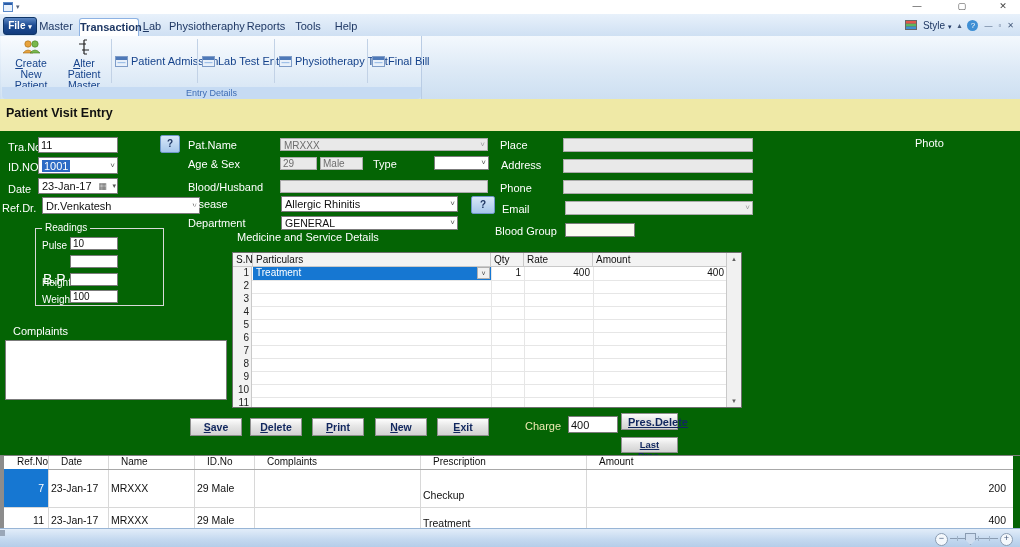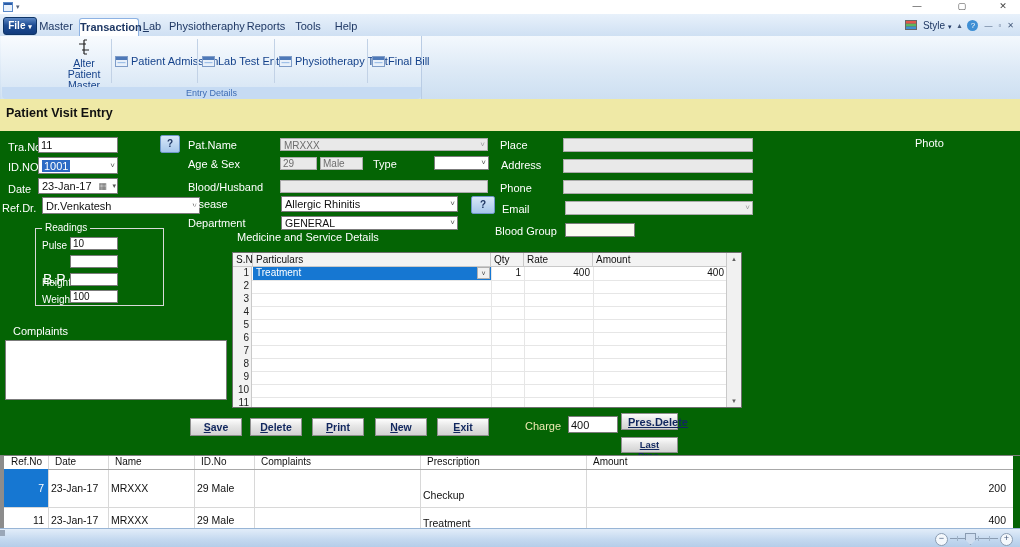--- a/index.html
+++ b/index.html
@@ -48,21 +48,21 @@
   .gcell{position:absolute;top:0;height:13px;font-size:10px;color:#111;box-sizing:border-box;}
   .scrollv{position:absolute;right:0;top:0;width:15px;height:154px;background:#f1f1f1;border-left:1px solid #c9c9c9;box-sizing:border-box;}
   .scrollv .sarr{position:absolute;left:0;width:14px;text-align:center;font-size:6px;color:#606060;}
   
   .btn{position:absolute;background:linear-gradient(#fdfdfd,#e6e6e6 45%,#d2d2d2);border:1px solid #8e8e8e;font-size:10.5px;color:#10265e;font-weight:bold;text-align:center;box-sizing:border-box;display:block;}
   .ulall{text-decoration:underline;}
   
   .hist{position:absolute;left:0;top:455px;width:1020px;height:73px;background:#046404;border-top:1px solid #7f7f7f;box-sizing:border-box;}
   .histwhite{position:absolute;left:4px;top:0;width:1009px;height:73px;background:#fff;}
   .hgut{position:absolute;left:0;top:0;width:4px;height:73px;background:#8c8c8c;}
-  .hh{position:absolute;top:0;height:13px;font-size:10px;color:#111;padding:0 0 0 7px;box-sizing:border-box;}
+  .hh{position:absolute;top:0;height:13px;font-size:10px;color:#111;padding:0 0 0 13px;box-sizing:border-box;}
   .hvline{position:absolute;top:0;height:73px;width:1px;background:#d8d8d8;}
   .hcell{position:absolute;font-size:10.5px;color:#111;white-space:nowrap;}
   
   .status{position:absolute;left:0;top:528px;width:1020px;height:19px;background:linear-gradient(#e2edf9,#c3d8ef 60%,#b5cde9);border-top:1px solid #98b5d6;box-sizing:border-box;}
   .zbtn{position:absolute;top:4px;width:11px;height:11px;border:1px solid #8a9cb2;border-radius:50%;background:#f4f8fc;color:#44597a;font-size:9px;line-height:9px;text-align:center;}
   .ztrack{position:absolute;top:9px;height:1px;background:#8a9cb2;}
   .ztick{position:absolute;top:7px;width:1px;height:5px;background:#9fb3c9;}
   .zmark{position:absolute;top:4px;width:9px;height:10px;background:#cfdef0;border:1px solid #8a9cb2;clip-path:polygon(0 0,100% 0,100% 55%,50% 100%,0 55%);}
 </style>
 </head>
@@ -102,20 +102,30 @@
       <span style="font-size:8px;color:#44597a">▴</span>
       <span style="width:11px;height:11px;border-radius:50%;background:#3f8fd4;color:#fff;font-size:8px;text-align:center;line-height:11px">?</span>
       <span style="font-size:8px;color:#44597a">—</span>
       <span style="font-size:8px;color:#44597a">▫</span>
       <span style="font-size:8px;color:#44597a">✕</span>
     </div>
   </div>
 
   <div class="ribbon">
     <div class="rgroup">
+      <div class="bigbtn" style="left:4px;width:52px">
+        <svg width="22" height="17" style="margin-top:1px">
+          <circle cx="8" cy="5" r="3.2" fill="#e8a33d" stroke="#a06a14" stroke-width="0.6"></circle>
+          <path d="M3 14 q5 -6 10 0 z" fill="#e8a33d" stroke="#a06a14" stroke-width="0.6"></path>
+          <circle cx="15" cy="5" r="3.2" fill="#79b94d" stroke="#447a1e" stroke-width="0.6"></circle>
+          <path d="M10 14 q5 -6 10 0 z" fill="#79b94d" stroke="#447a1e" stroke-width="0.6"></path>
+        </svg>
+        <span class="cap alt">Create New</span>
+        <span class="cap">Patient</span>
+      </div>
       <div class="bigbtn" style="left:58px;width:50px">
         <svg width="20" height="17" style="margin-top:1px">
           <path d="M10 1 v14 M5 5 h7 M8 11 h7 M10 1 h3 M10 15 h3" stroke="#222" stroke-width="1.2" fill="none"></path>
         </svg>
         <span class="cap alt">Alter Patient</span>
         <span class="cap">Master</span>
       </div>
       <div class="rsep" style="left:110px"></div>
       <div class="smbtn" style="left:114px">
         <svg width="13" height="11">

